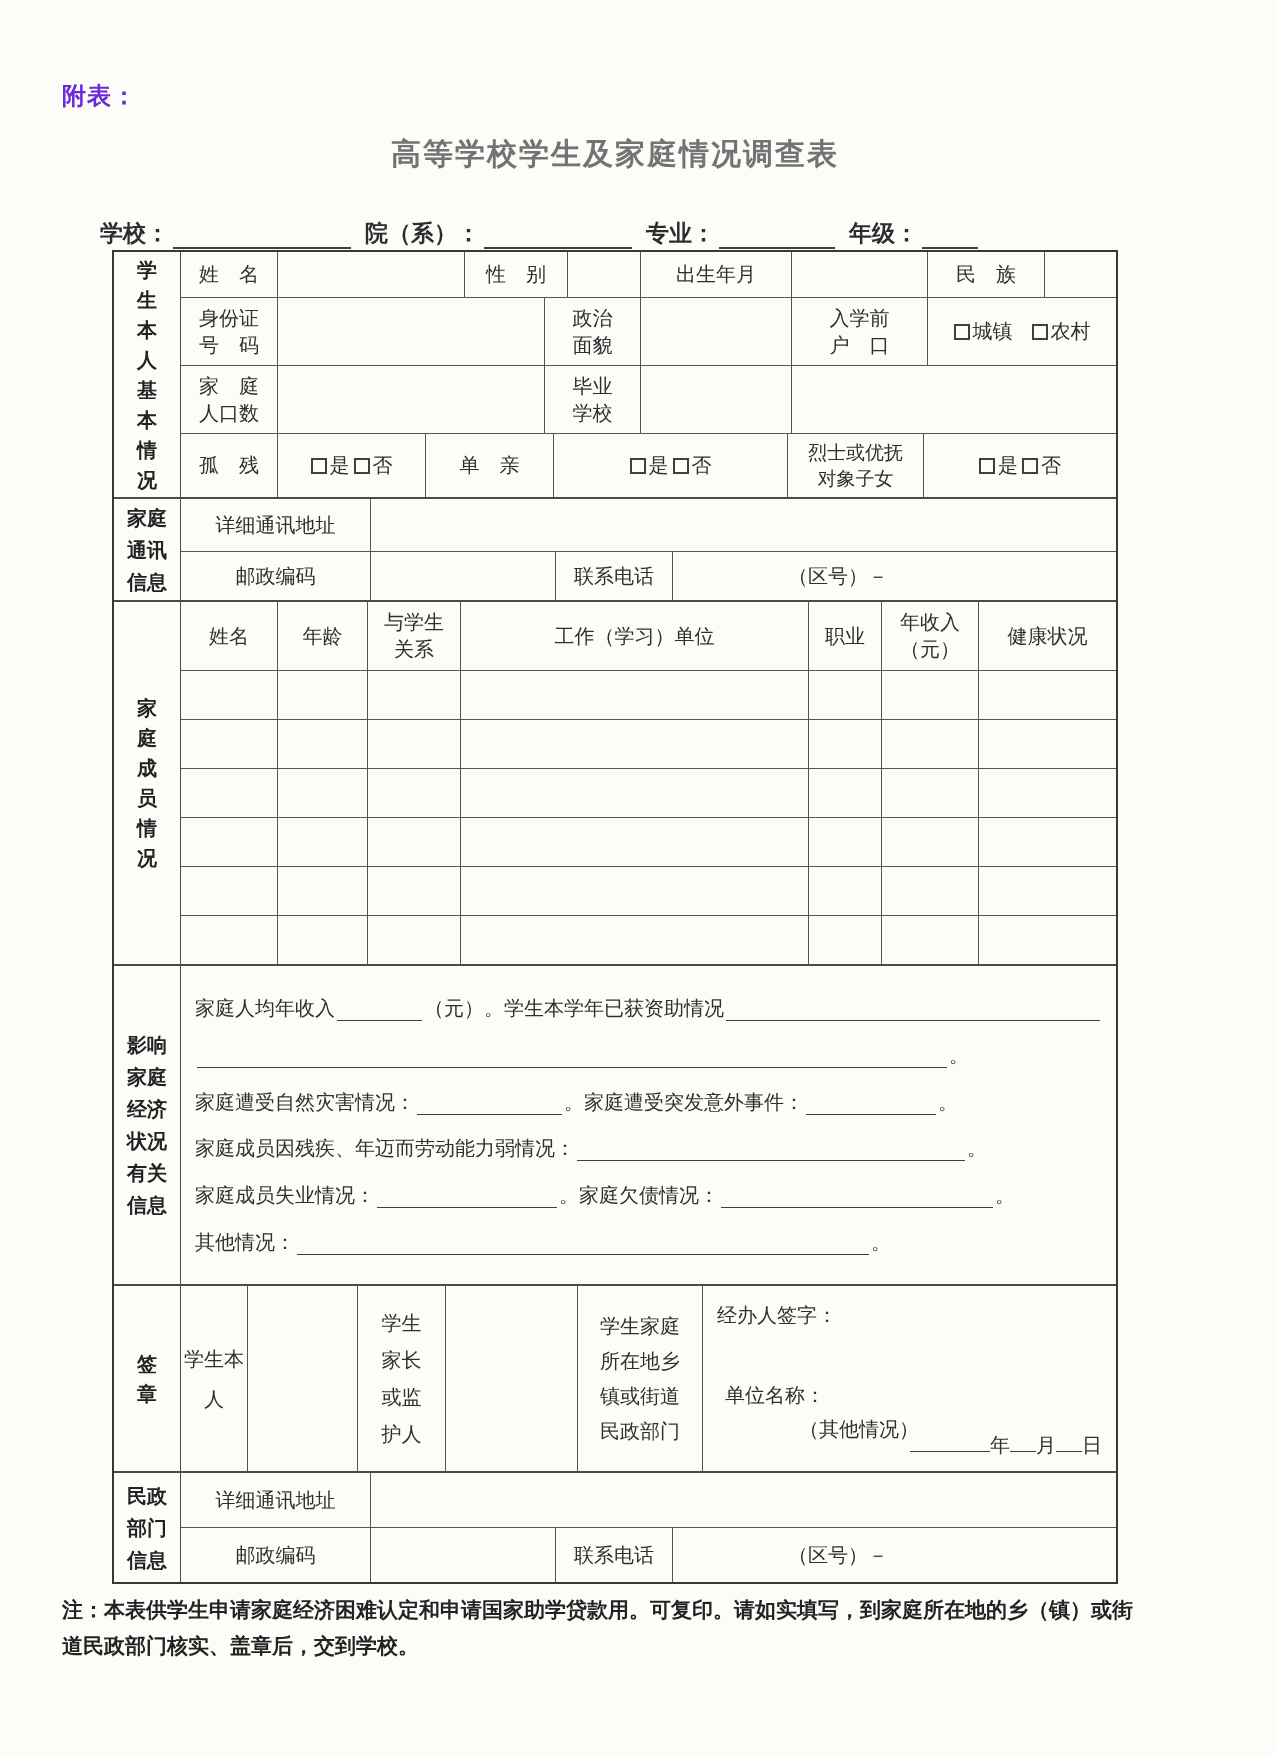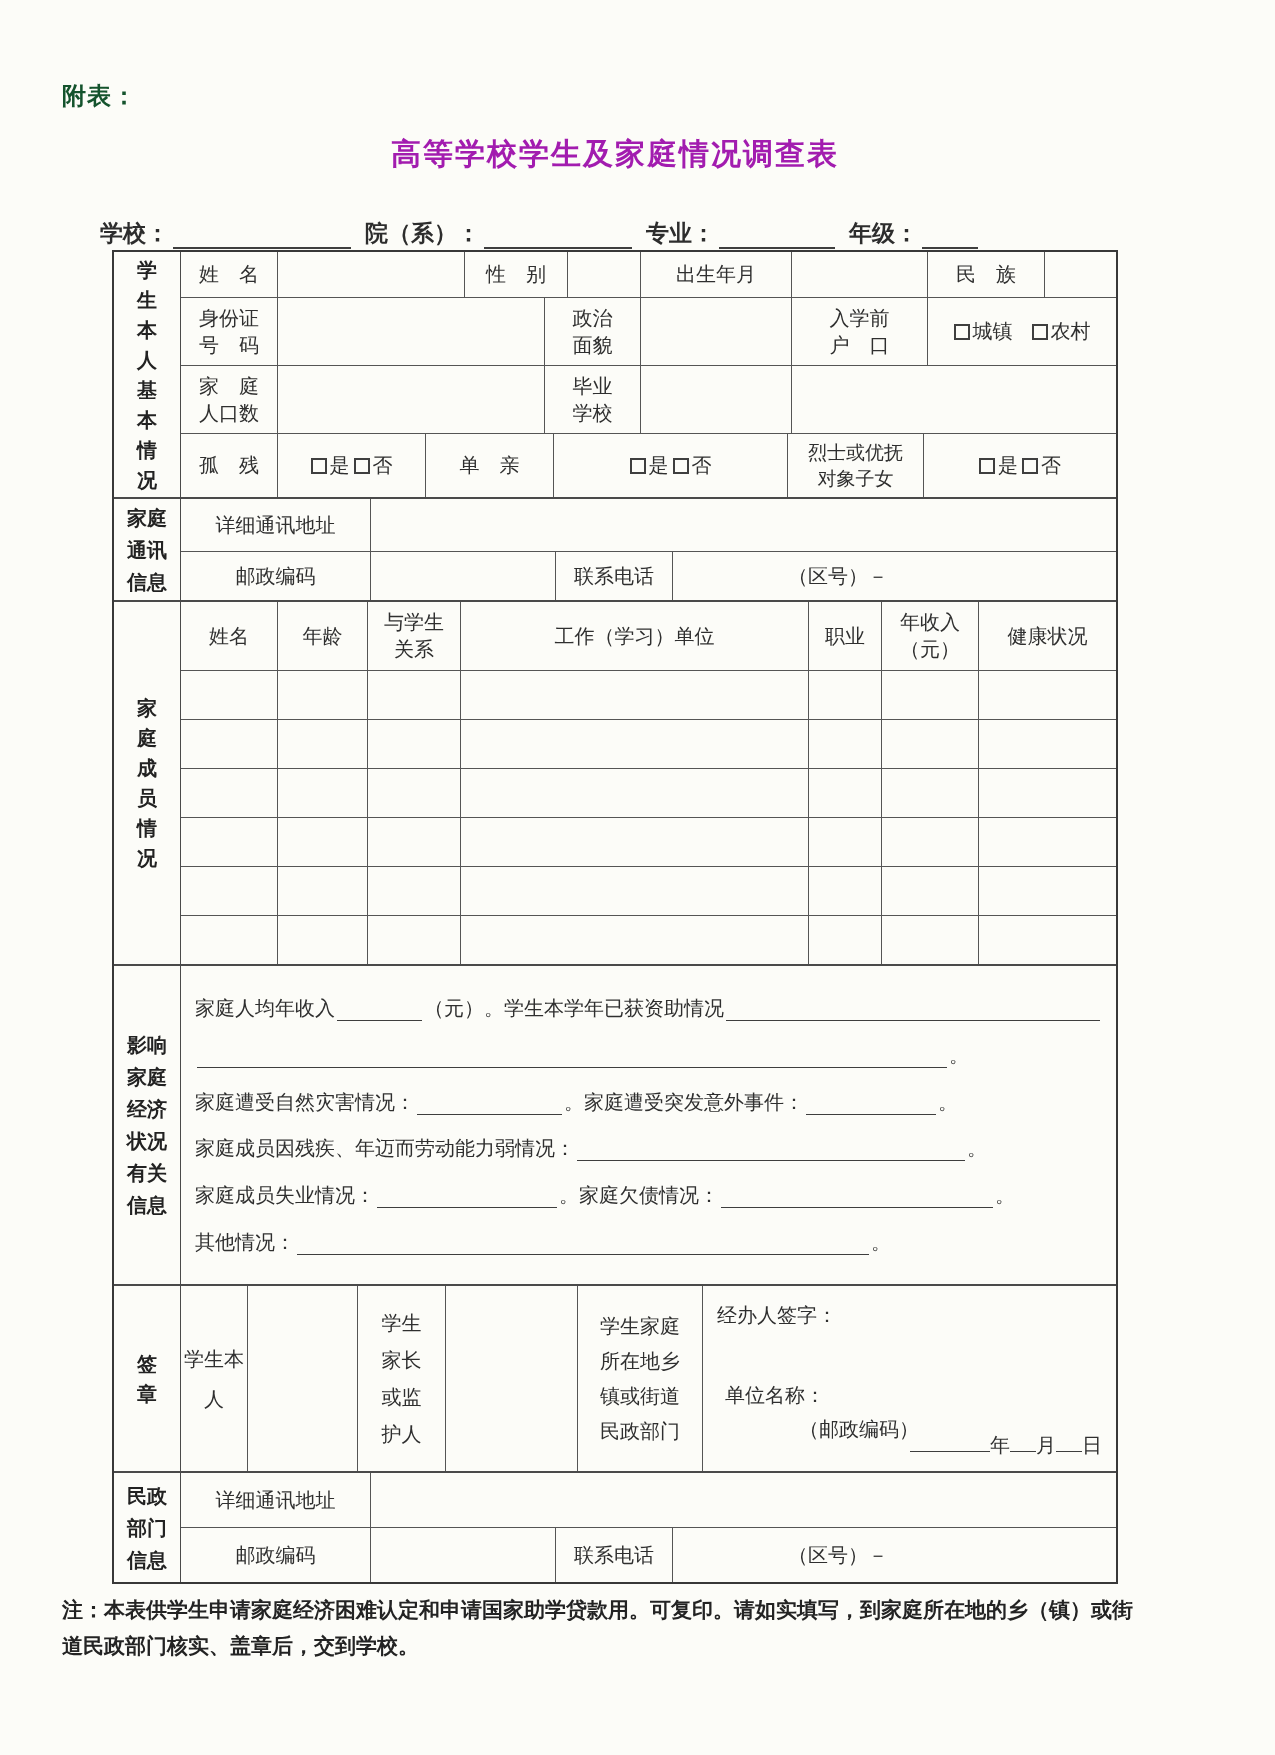--- a/index.html
+++ b/index.html
@@ -5,26 +5,26 @@
   html,body { margin:0; padding:0; background:#e8e8e8; }
   .page {
     position:relative; width:1275px; height:1755px; margin:0 auto;
     background:#fcfcf8; color:#2b2b2b;
     font-family:"Liberation Serif", serif;
     overflow:hidden;
   }
   .tag {
     position:absolute; left:62px; top:80px;
     font-family:"Liberation Sans", sans-serif; font-weight:bold;
-    font-size:24px; color:#14532d; letter-spacing:1px;text-align:right;
+    font-size:24px; color:#6d28d9; letter-spacing:1px;text-align:right;
   }
   .title {
     position:absolute; left:112px; top:134px; width:1006px;
     text-align:center; font-family:"Liberation Sans", sans-serif;
-    font-weight:bold; font-size:30px; color:#a21caf; letter-spacing:2px;
+    font-weight:bold; font-size:30px; color:#737373; letter-spacing:2px;
   }
   .school-line {
     position:absolute; left:100px; top:218px; width:1020px;
     font-size:23px; font-weight:bold; color:#2d2d2d;
     display:flex; align-items:flex-end; white-space:nowrap;
   }
   .school-line .lab { margin-right:4px; }
   .u {
     display:inline-block; border-bottom:2px solid #3e3e3e; height:22px;
     vertical-align:baseline;
@@ -322,21 +322,21 @@
       <div class="cell sign-cell-v" style="width:88px; line-height:1.85">
         <span class="stack2" style="line-height:1.85">学生家长或监护人</span>
       </div>
       <div class="cell" style="width:132px"></div>
       <div class="cell" style="width:125px">
         <span class="stack4" style="line-height:1.75">学生家庭所在地乡镇或街道民政部门</span>
       </div>
       <div class="agent-cell">
         <span class="agent-line1">经办人签字：</span>
         <span class="agent-line2">单位名称：</span>
-        <span class="agent-line3">（邮政编码）</span>
+        <span class="agent-line3">（其他情况）</span>
         <span class="agent-date">
           <span class="u thin" style="width:80px"></span><span>年</span><span class="u thin" style="width:26px"></span><span>月</span><span class="u thin" style="width:26px"></span><span>日</span>
         </span>
       </div>
     </div>
 
     <div class="section">
       <div class="side-label">
         <span class="stack2">民政部门信息</span>
       </div>

